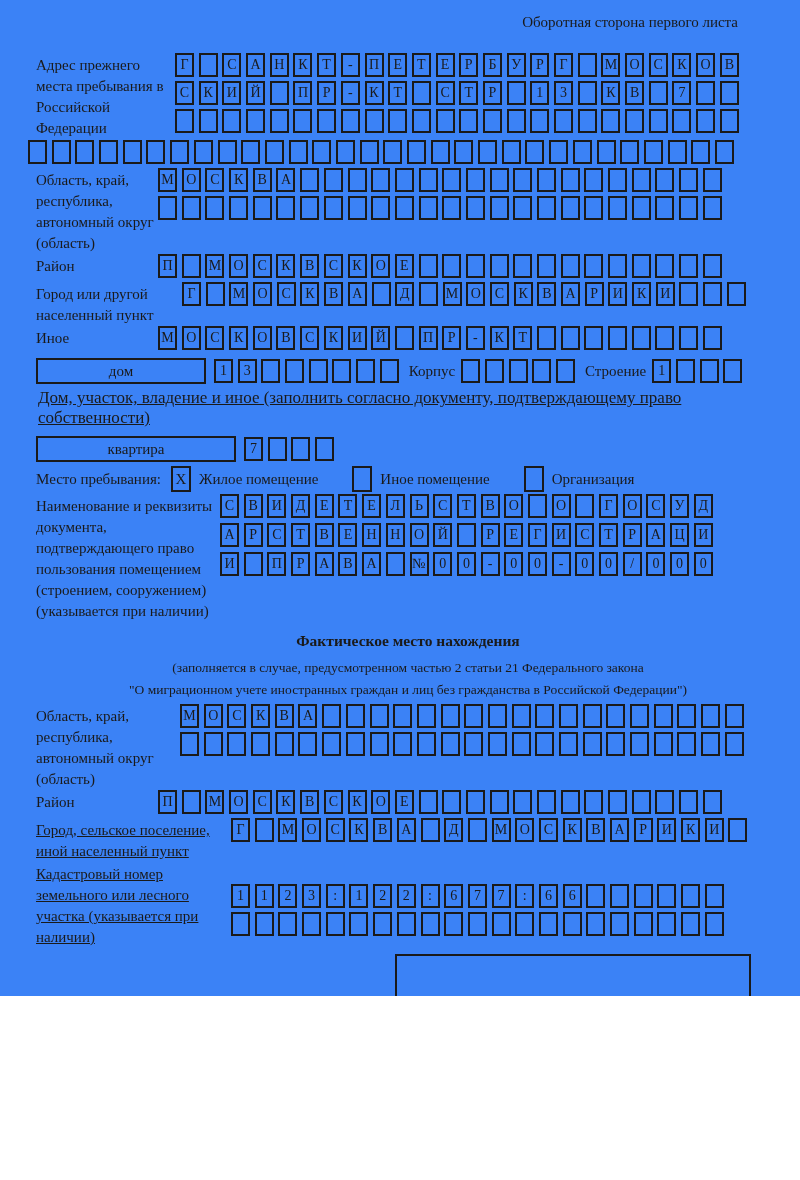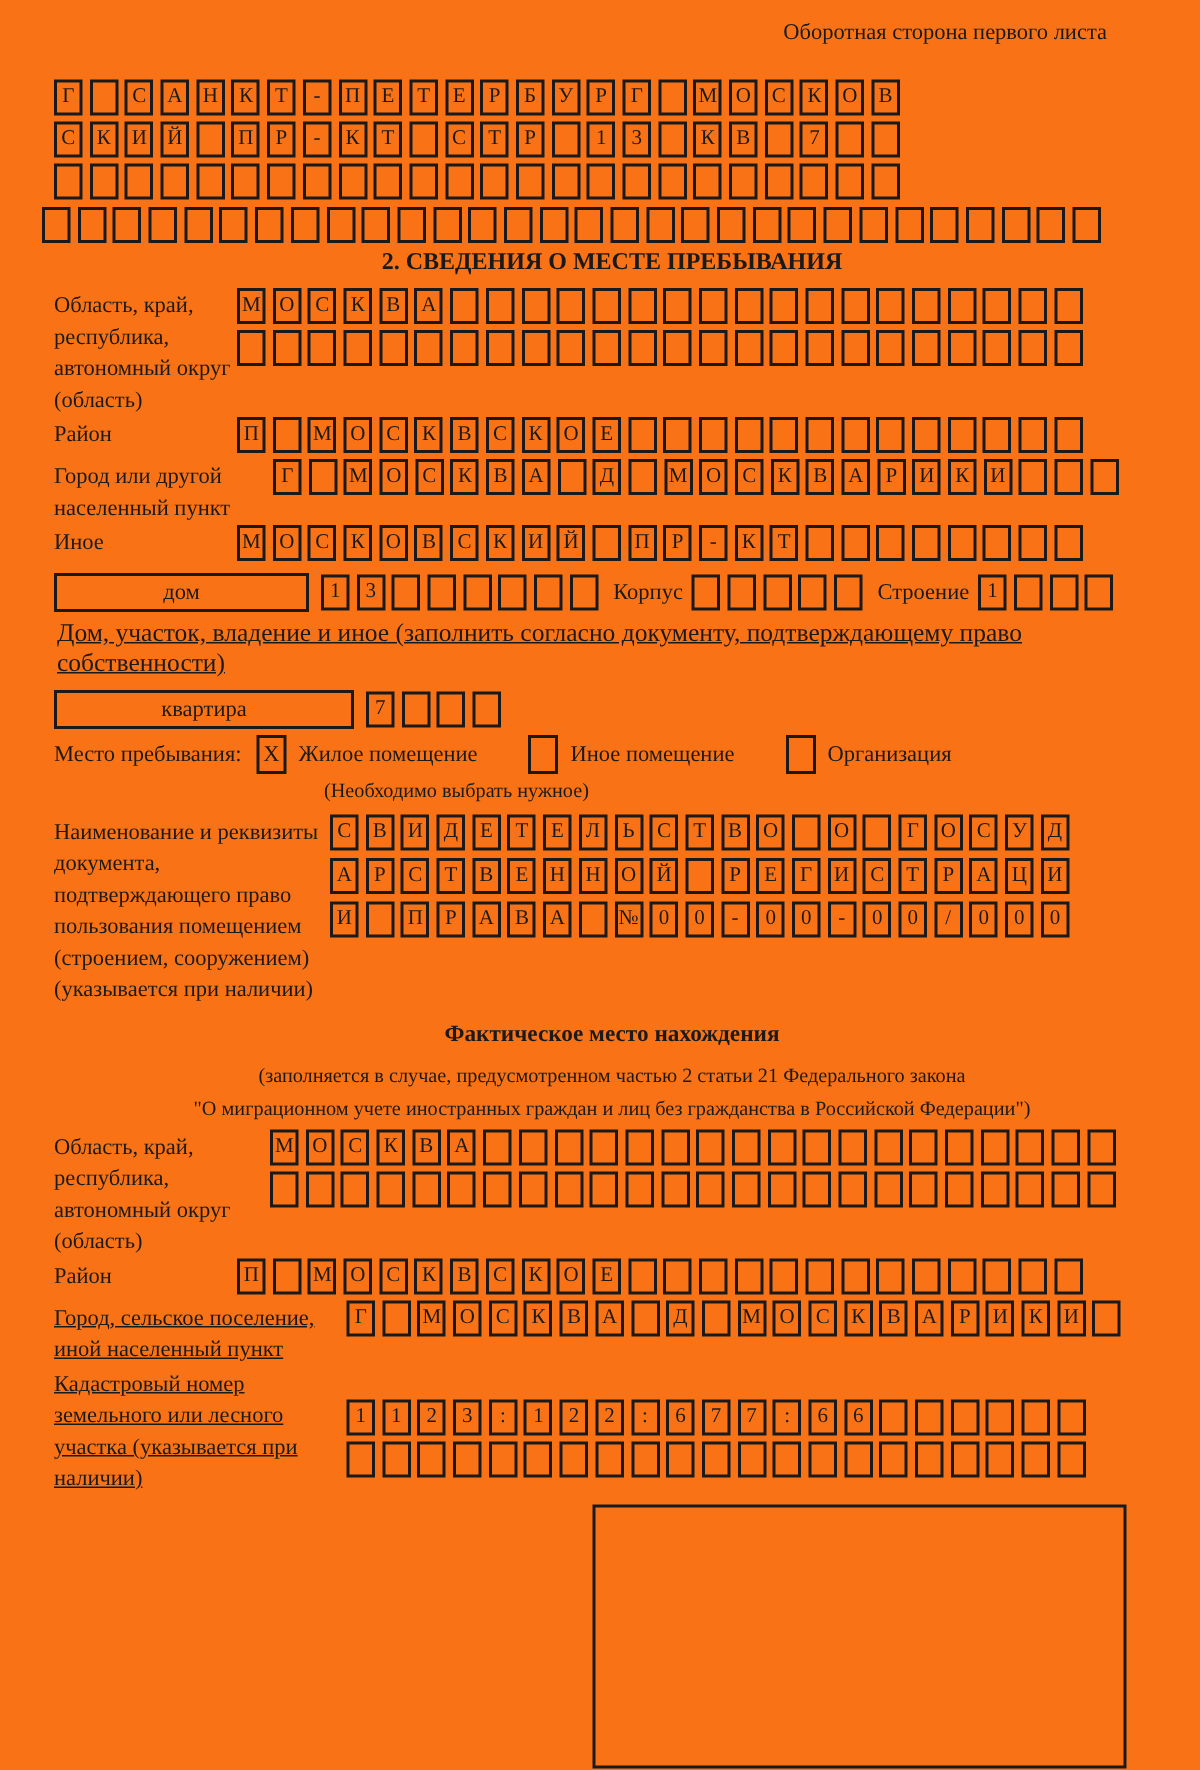--- a/index.html
+++ b/index.html
@@ -1,19 +1,19 @@
 <!DOCTYPE html>
 <html><head>
 <meta charset="utf-8">
 <style>
   html,body { margin:0; padding:0; background:#ffffff; }
   .page {
-    width:800px; height:1180px; box-sizing:border-box;
+    width:800px; height:996px; box-sizing:border-box;
     padding:14px 20px 0 36px; overflow:hidden;
-    font-family:"Liberation Serif", serif; color:#1a1a1a; background:#f97316;
+    font-family:"Liberation Serif", serif; color:#1a1a1a; background:#3b82f6;
     position:relative;
   }
   .header-note { text-align:right; font-size:15px; padding-right:42px; margin-bottom:22px; }
 
   .frow { display:flex; align-items:flex-start; }
   .flabel { font-size:15px; line-height:21px; flex-shrink:0; padding-top:2px; }
   .w139 { width:139px; } .w122 { width:122px; } .w146 { width:146px; }
   .w144 { width:144px; } .w195 { width:195px;text-decoration:underline; } .w184 { width:184px; }
 
   .cellrow { display:flex; gap:4.7px; margin-bottom:4px; }
@@ -63,20 +63,21 @@
   .rows { flex-grow:0; }
 </style>
 </head>
 <body>
 
 <div class="page">
 
   <div class="header-note">Оборотная сторона первого листа</div>
 
   <div class="frow">
+    <div class="flabel w139">Адрес прежнего места пребывания в Российской Федерации</div>
     <div class="rows">
       <div class="cellrow">
           <span class="cell">Г</span>
           <span class="cell"></span>
           <span class="cell">С</span>
           <span class="cell">А</span>
           <span class="cell">Н</span>
           <span class="cell">К</span>
           <span class="cell">Т</span>
           <span class="cell">-</span>
@@ -177,21 +178,20 @@
       <span class="cell"></span>
       <span class="cell"></span>
       <span class="cell"></span>
       <span class="cell"></span>
       <span class="cell"></span>
       <span class="cell"></span>
       <span class="cell"></span>
       <span class="cell"></span>
     </div>
 
-  <div class="sect-title">2. СВЕДЕНИЯ О МЕСТЕ ПРЕБЫВАНИЯ</div>
 
   <div class="frow">
     <div class="flabel w122">Область, край, республика, автономный округ (область)</div>
     <div class="rows">
       <div class="cellrow">
           <span class="cell">М</span>
           <span class="cell">О</span>
           <span class="cell">С</span>
           <span class="cell">К</span>
           <span class="cell">В</span>
@@ -376,21 +376,20 @@
 
   <div class="frow stayrow">
     <div class="inl-label stay-label">Место пребывания:</div>
     <span class="checkbox">X</span>
     <span class="opt-label">Жилое помещение</span>
     <span class="checkbox"></span>
     <span class="opt-label">Иное помещение</span>
     <span class="checkbox"></span>
     <span class="opt-label">Организация</span>
   </div>
-  <div class="note stay-note">(Необходимо выбрать нужное)</div>
 
   <div class="frow docblock">
     <div class="flabel w184">Наименование и реквизиты документа, подтверждающего право пользования помещением (строением, сооружением) (указывается при наличии)</div>
     <div class="rows">
       <div class="cellrow">
           <span class="cell">С</span>
           <span class="cell">В</span>
           <span class="cell">И</span>
           <span class="cell">Д</span>
           <span class="cell">Е</span>

